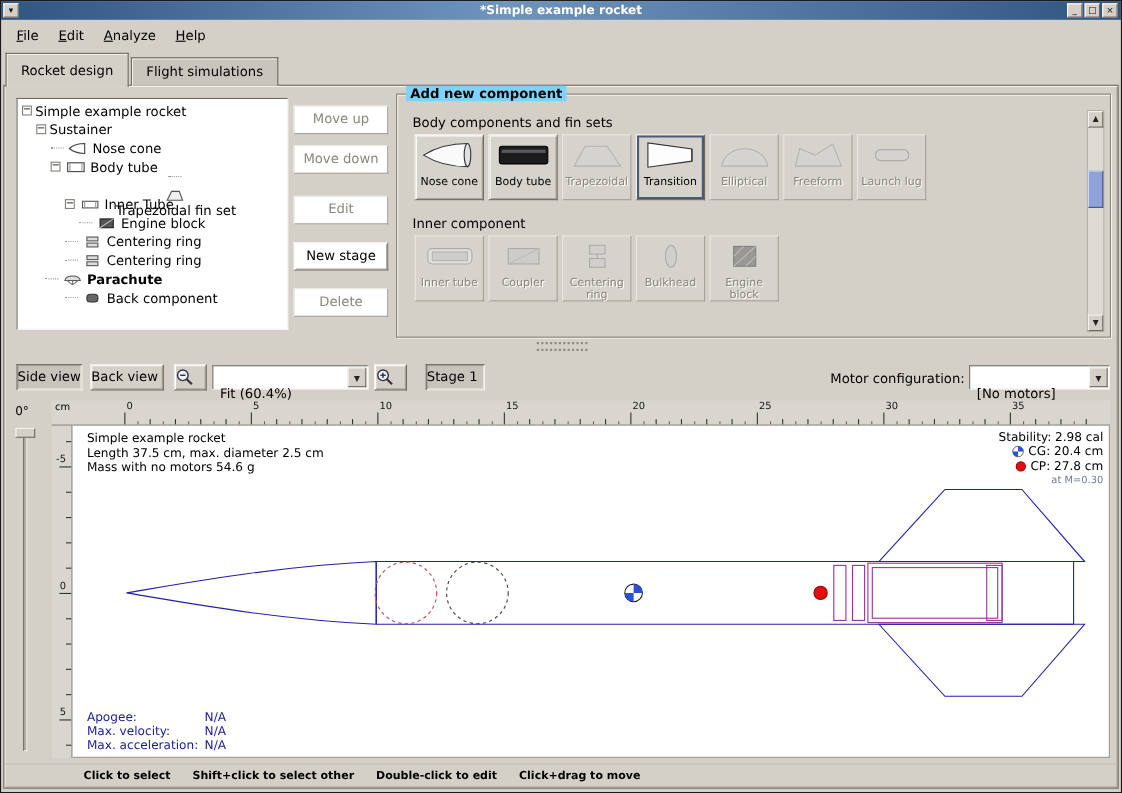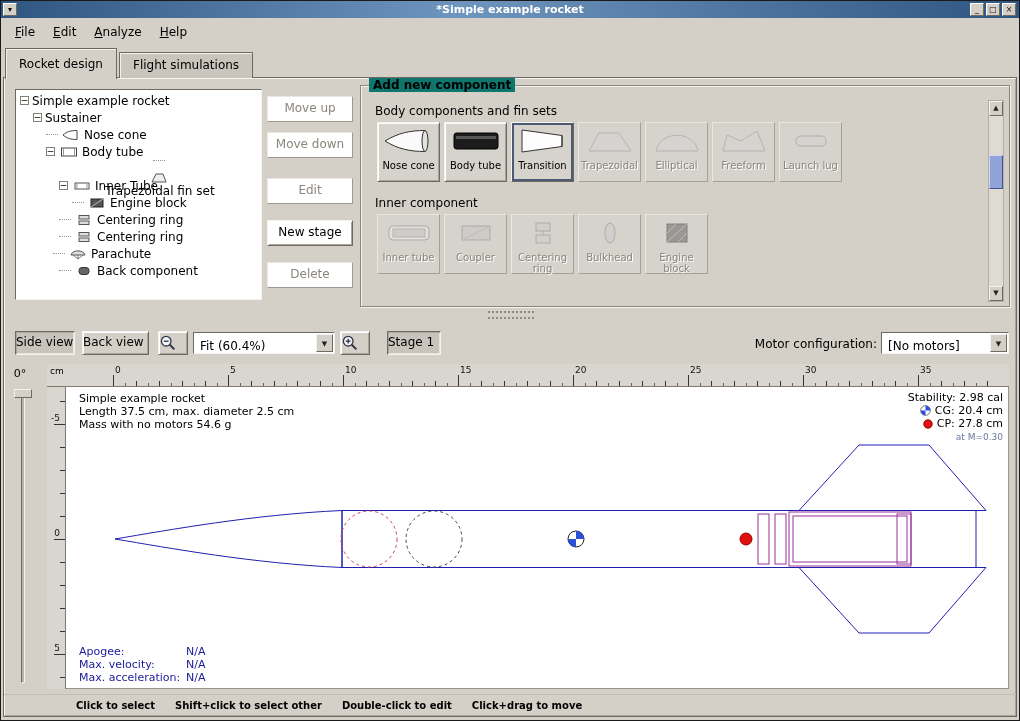--- a/index.html
+++ b/index.html
@@ -44,21 +44,21 @@
   
   #actions{position:absolute;left:266px;top:95px;width:86px;z-index:2}
   .act-btn{width:86px;height:26px;text-align:center;line-height:23px;background:#ffffff;
     border:1px solid;border-color:#f5f3ef #6e6a62 #6e6a62 #f5f3ef;
     box-shadow:inset 1px 1px 0 #fff, inset -1px -1px 0 #a8a49c}
   .act-btn.disabled{color:#8a867c;text-shadow:1px 1px 0 #fff;border-color:#e9e7e2 #9d9991 #9d9991 #e9e7e2;box-shadow:none}
 
   
   #groupbox{position:absolute;left:359px;top:84px;width:650px;height:222px;z-index:2;
     border:1px solid #8a867e;box-shadow:inset 1px 1px 0 #f5f3ef, 1px 1px 0 #f5f3ef}
-  #groupbox-title{position:absolute;top:-8px;left:8px;background:#0f766e;padding:0 4px;font-weight:bold}
+  #groupbox-title{position:absolute;top:-8px;left:8px;background:#7dd3fc;padding:0 4px;font-weight:bold}
   .comp-group-label{margin:14px 0 4px 14px;font-size:12px}
   #g0-label{margin-top:18px}
   .comp-row{display:flex;gap:4px;margin-left:16px}
   .comp-btn{width:63px;height:60px;display:flex;flex-direction:column;align-items:center;justify-content:flex-start;
     padding-top:4px;background:#d6d3cc;border:1px solid;border-color:#f5f3ef #6e6a62 #6e6a62 #f5f3ef;
     box-shadow:inset 1px 1px 0 #fff, inset -1px -1px 0 #a8a49c}
   .comp-btn .comp-label{font-size:10px;line-height:11px;text-align:center;margin-top:2px}
   .comp-btn.disabled{border-color:#e9e7e2 #a5a199 #a5a199 #e9e7e2;box-shadow:none}
   .comp-btn.disabled .comp-label{color:#8a867c;text-shadow:1px 1px 0 #fff}
   .comp-btn.disabled .comp-icon{filter:grayscale(1) opacity(.55)}
@@ -81,21 +81,21 @@
     border:1px solid;border-color:#f5f3ef #6e6a62 #6e6a62 #f5f3ef;box-shadow:inset 1px 1px 0 #fff, inset -1px -1px 0 #a8a49c}
   .tb-btn.pressed{background:#c8c4bc;border-color:#6e6a62 #f5f3ef #f5f3ef #6e6a62;
     box-shadow:inset 1px 1px 0 #aca89f, inset -1px -1px 0 #e6e4df}
   #btn-side-view{left:14px;width:60px}
   #btn-back-view{left:81px;width:67px}
   #btn-zoom-out{left:157px;width:30px;padding-top:2px;line-height:0}
   #btn-zoom-in{left:339px;width:30px;padding-top:2px;line-height:0}
   #btn-stage1{left:386px;width:54px}
   .combo{position:absolute;top:331px;height:22px;z-index:2;background:#fff;
     border:1px solid;border-color:#6e6a62 #f5f3ef #f5f3ef #6e6a62}
-  .combo .combo-value{display:block;padding:6px 22px 0 6px;white-space:nowrap;overflow:hidden}
+  .combo .combo-value{display:block;padding:18px 22px 0 6px;white-space:nowrap;overflow:hidden}
   .combo .arrow{position:absolute;right:1px;top:1px;bottom:1px;width:17px;background:#d4d0c8;text-align:center;
     font-size:7px;line-height:18px;border:1px solid;border-color:#f5f3ef #6e6a62 #6e6a62 #f5f3ef;color:#222}
   #combo-zoom{left:192px;width:142px}
   #combo-motor{left:880px;width:128px}
   #motor-label{position:absolute;left:748px;top:336px;width:128px;text-align:right;z-index:2}
 
   
   #rot-label{position:absolute;left:4px;top:366px;width:30px;text-align:center;font-size:11px;z-index:2}
   #rot-track{position:absolute;left:20px;top:390px;width:4px;height:292px;z-index:2;background:#b8b4ac;
     border:1px solid;border-color:#6e6a62 #f5f3ef #f5f3ef #6e6a62}
@@ -232,21 +232,21 @@
       <div class="tree-row" style="padding-left: 43px;">
         <span class="stub"></span>
         <span class="tree-icon">
           <svg width="18" height="12" viewBox="0 0 18 12">
             <rect x="4" y="1.5" width="10" height="3.5" fill="#ddd" stroke="#555"></rect>
             <rect x="4" y="7" width="10" height="3.5" fill="#ddd" stroke="#555"></rect>
           </svg>
         </span>
         <span class="tree-label">Centering ring</span>
       </div>
-      <div class="tree-row" style="padding-left: 37px;">
+      <div class="tree-row" style="padding-left: 25px; font-weight: bold;">
         <span class="stub"></span>
         <span class="tree-icon">
           <svg width="18" height="12" viewBox="0 0 18 12">
             <path d="M2,7 C3,1.5 15,1.5 16,7 Z" fill="#ddd" stroke="#555"></path>
             <path d="M4,7 L9,11 M9,7 L9,11 M14,7 L9,11" stroke="#777" fill="none"></path>
           </svg>
         </span>
         <span class="tree-label">Parachute</span>
       </div>
       <div class="tree-row" style="padding-left: 43px;">
@@ -280,32 +280,32 @@
               </svg></span>
             <span class="comp-label">Nose cone</span>
           </div>
           <div class="comp-btn">
             <span class="comp-icon"><svg width="54" height="28" viewBox="0 0 54 28">
                 <rect x="5" y="6" width="44" height="16" rx="2.5" fill="#1c1c1c" stroke="#000"></rect>
                 <rect x="7" y="9" width="40" height="3" fill="#585858"></rect>
               </svg></span>
             <span class="comp-label">Body tube</span>
           </div>
+          <div class="comp-btn disabled">
+            <span class="comp-icon"><svg width="54" height="28" viewBox="0 0 54 28">
+                <path d="M6,24 L16,6 L36,6 L48,24 Z" fill="#d6d3cb" stroke="#9c9890"></path>
+              </svg></span>
+            <span class="comp-label">Trapezoidal</span>
+          </div>
           <div class="comp-btn focused">
             <span class="comp-icon"><svg width="54" height="28" viewBox="0 0 54 28">
                 <path d="M6,3 L6,25 L46,19.5 L46,8.5 Z" fill="#fdfdfd" stroke="#333"></path>
                 <line x1="46" y1="8.5" x2="46" y2="19.5" stroke="#333"></line>
               </svg></span>
             <span class="comp-label">Transition</span>
-          </div>
-          <div class="comp-btn disabled">
-            <span class="comp-icon"><svg width="54" height="28" viewBox="0 0 54 28">
-                <path d="M6,24 L16,6 L36,6 L48,24 Z" fill="#d6d3cb" stroke="#9c9890"></path>
-              </svg></span>
-            <span class="comp-label">Trapezoidal</span>
           </div>
           <div class="comp-btn disabled">
             <span class="comp-icon"><svg width="54" height="28" viewBox="0 0 54 28">
                 <path d="M6,24 C10,3 44,3 48,24 Z" fill="#d6d3cb" stroke="#9c9890"></path>
               </svg></span>
             <span class="comp-label">Elliptical</span>
           </div>
           <div class="comp-btn disabled">
             <span class="comp-icon"><svg width="54" height="28" viewBox="0 0 54 28">
                 <path d="M6,24 L10,8 L24,14 L40,4 L48,24 Z" fill="#d6d3cb" stroke="#9c9890"></path>

